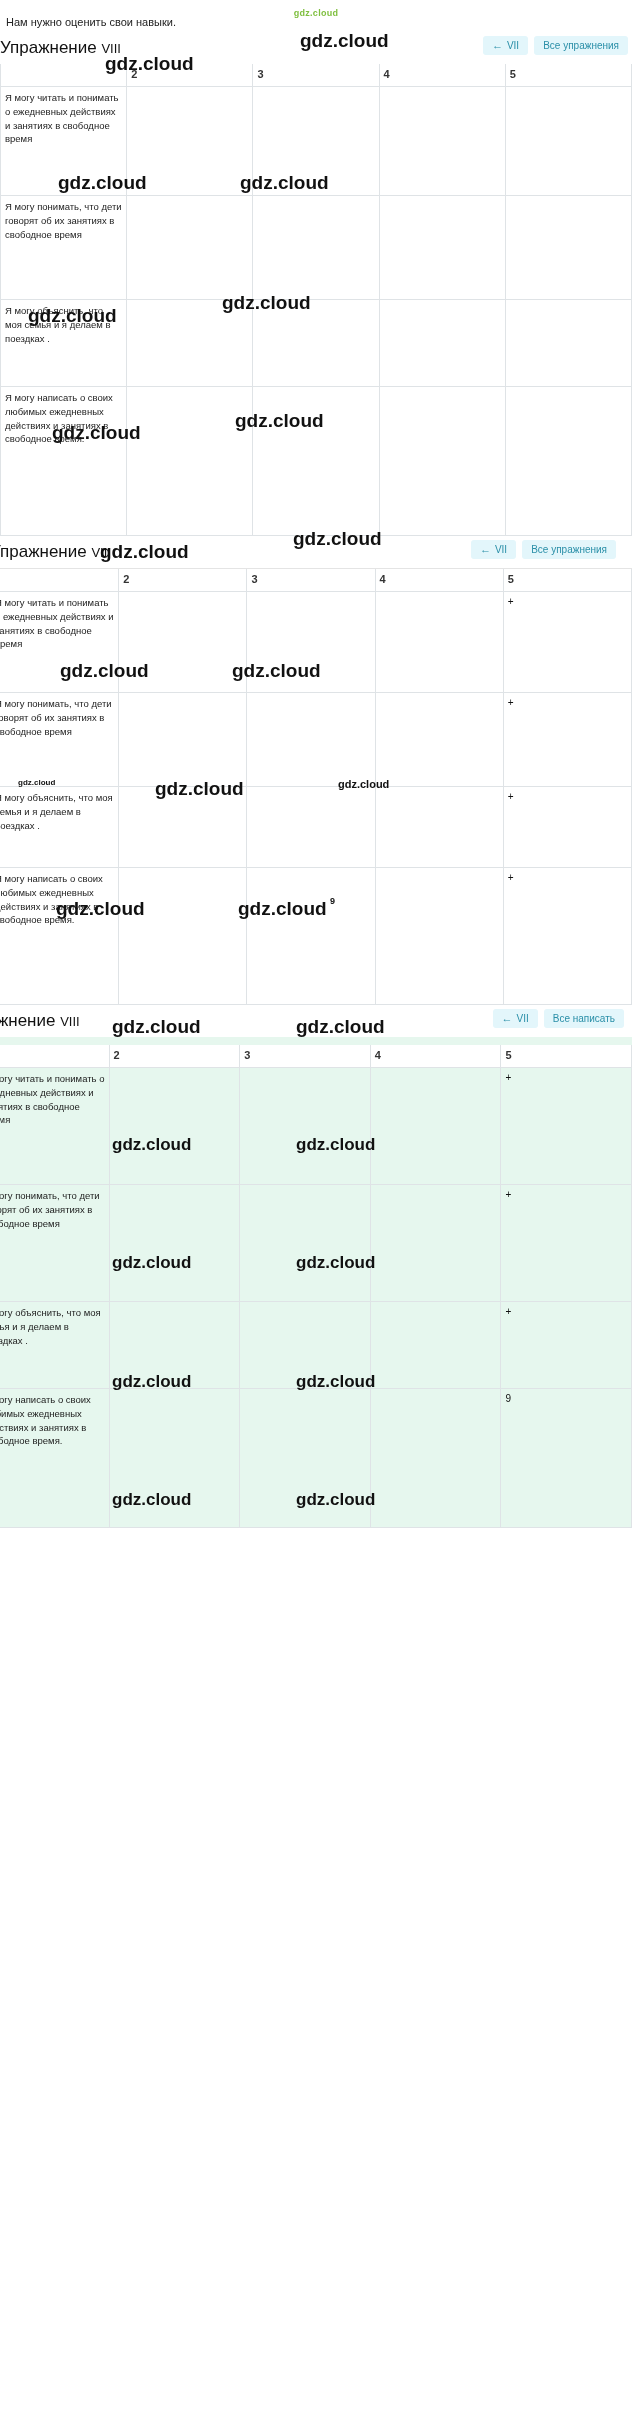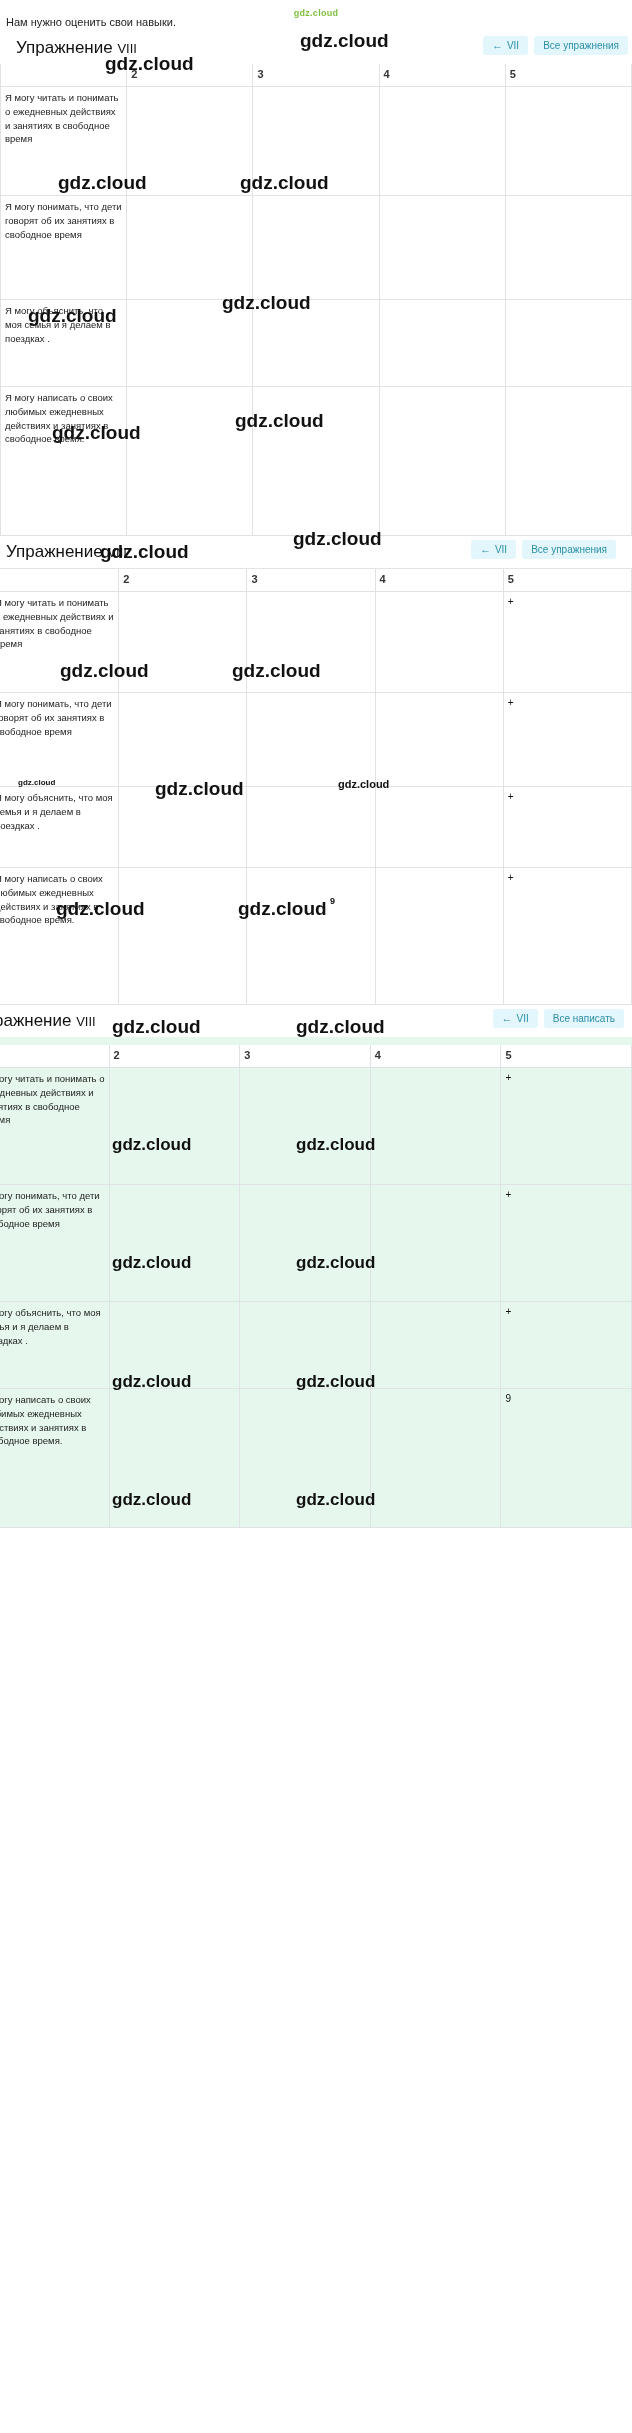--- a/index.html
+++ b/index.html
@@ -38,21 +38,21 @@
   }
 
   
   .sec-head {
     position: relative;
     height: 30px;
     margin-top: 2px;
   }
   .sec-title {
     position: absolute;
-    left: 16px;
+    left: 0;
     top: 4px;
     font-size: 17px;
     color: #111;
     white-space: nowrap;
   }
   .sec-title .rom {
     font-size: 13px;
   }
   .nav {
     position: absolute;

